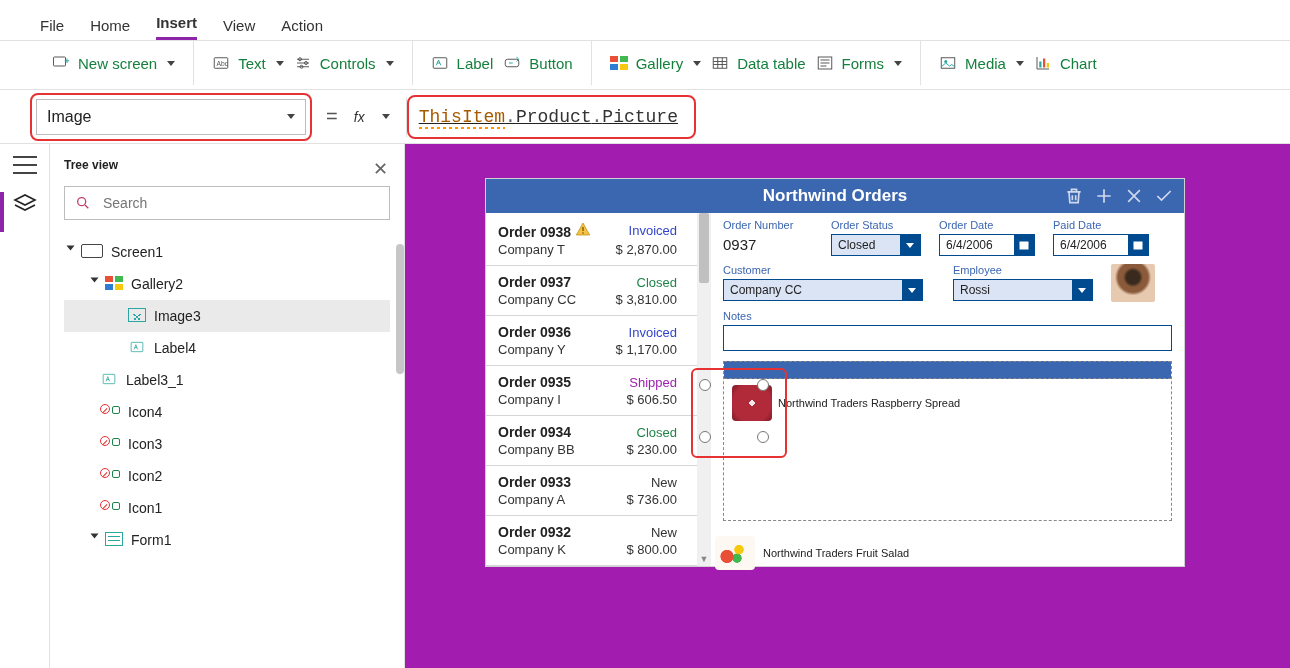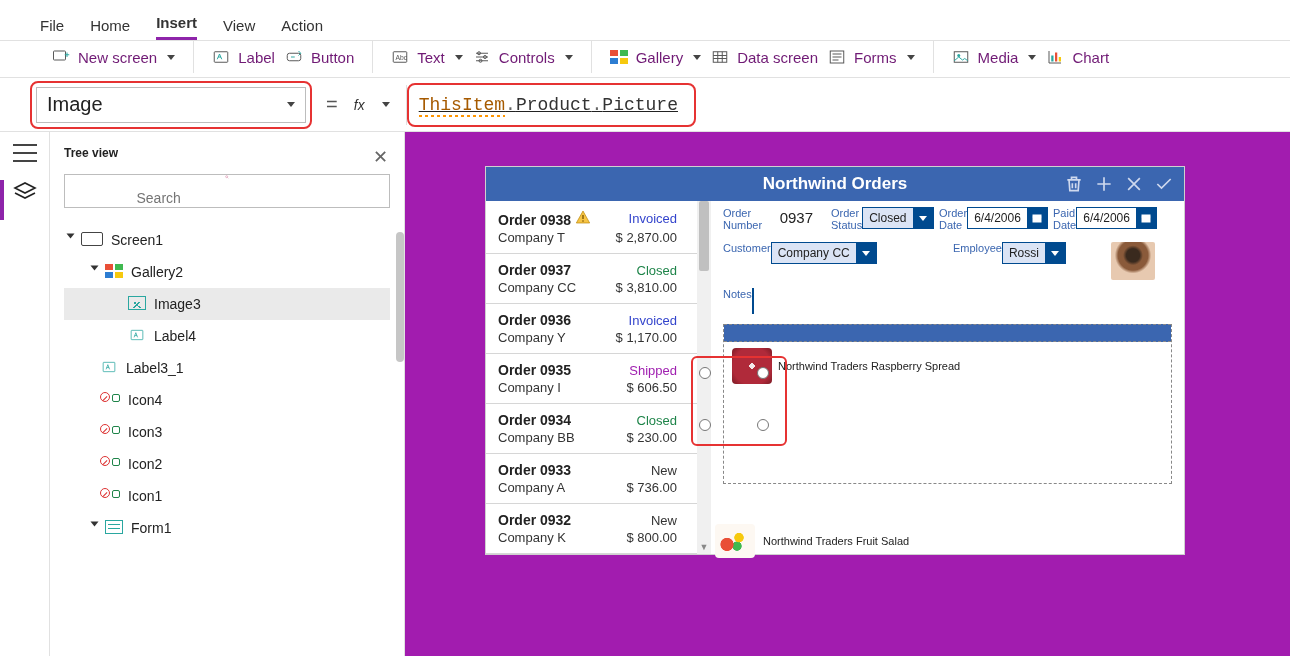--- a/index.html
+++ b/index.html
@@ -43,26 +43,26 @@
   }
   .menubar .active {
     font-weight: 600;
     border-bottom: 3px solid var(--purple-underline);
   }
 
   
   .ribbon {
     display: flex;
     align-items: center;
-    height: 38px;
+    height: 50px;
     padding: 0 8px 4px 34px;
     border-top: 1px solid var(--border-light);
     border-bottom: 1px solid var(--border-light);
     font-size: 15px;
-    color: #701a75;
+    color: #15803d;
   }
   .ribbon-group { display:flex; align-items:center; padding:0 18px; gap:10px; height:100%; border-right:1px solid var(--border-light);}
   .ribbon-group:last-child{border-right:none;justify-content:flex-end;}
   .ribbon-item { display:flex; align-items:center; gap:8px; cursor:pointer; }
   .chev-down { display:inline-block; width:0;height:0;border-left:4px solid transparent;border-right:4px solid transparent;border-top:5px solid #444; margin-left:2px; }
   svg.ricon { width:18px;height:18px; stroke:#555; stroke-width:1.3; fill:none; }
 
   
   .formula-row {
     display:flex;
@@ -78,21 +78,21 @@
     padding:4px;
   }
   .prop-select{
     width:270px;
     height:36px;
     border:1px solid #bdbdbd;
     display:flex;
     align-items:center;
     justify-content:space-between;
     padding:0 10px;
-    font-size:20px;
+    font-size:16px;
     background:#fff;
     cursor:pointer;
   }
   .eq-sign{font-size:20px;color:#555; padding:0 14px;}
   .fx-box{display:flex;align-items:center;gap:6px;padding-right:16px;}
   .fx-box svg{width:22px;height:22px;}
   .formula-wrap{
     border:2px solid var(--red-highlight);
     border-radius:8px;
     padding:4px 10px 4px 4px;
@@ -117,21 +117,21 @@
   .leftrail{width:50px;border-right:1px solid var(--border-light); display:flex;flex-direction:column;align-items:center;padding-top:12px;gap:18px;}
   .leftrail .rail-btn{width:24px;height:18px;display:flex;flex-direction:column;justify-content:space-between;cursor:pointer;}
   .leftrail .rail-btn span{height:2px;background:#444;}
   .leftrail .purple-bar{width:4px;height:40px;background:var(--purple-underline);position:absolute;left:0;top:48px;}
   .leftrail{position:relative;}
 
   
   .treepanel{width:355px;border-right:1px solid var(--border-light);padding:14px 14px;position:relative;}
   .treepanel h2{font-size:12px;font-weight:600;margin:0 0 14px 0;}
   .treepanel .close-x{position:absolute;top:14px;right:16px;font-size:18px;color:#666;cursor:pointer;}
-  .tree-search{display:flex;align-items:center;border:1px solid #bdbdbd;height:34px;padding:0 10px;gap:10px;margin-bottom:16px;flex-direction:column;}
+  .tree-search{display:flex;align-items:center;border:1px solid #bdbdbd;height:34px;padding:0 10px;gap:10px;margin-bottom:16px;}
   .tree-search svg{width:16px;height:16px;stroke:#c04070;stroke-width:2;fill:none;}
   .tree-search input{border:none;outline:none;flex:1;font-size:14px;}
   .tree{font-size:14px;user-select:none;overflow-y:auto;max-height:420px;position:relative;}
   .tree .node{display:flex;align-items:flex-start;gap:8px;padding:8px 0 8px 4px;cursor:pointer;white-space:nowrap;}
   .tree .node.selected{background:var(--tree-selected);}
   .tree .caret{width:0;height:0;border-top:4px solid transparent;border-bottom:4px solid transparent;border-left:5px solid #333;display:inline-block;}
   .tree .caret.open{transform:rotate(90deg);}
   .scrollbar-fake{position:absolute;right:0;top:100px;width:8px;height:130px;background:#c6c6c6;border-radius:4px;}
   
   .ico-screen{width:22px;height:14px;border:1.5px solid #444;border-radius:2px;}
@@ -170,21 +170,21 @@
   .warnico{width:16px;height:16px;}
   .order-scrollbar{position:absolute;right:0;top:0;bottom:0;width:14px;background:#f0f0f0;}
   .order-scrollbar .thumb{position:absolute;top:0;left:2px;right:2px;height:70px;background:#c0c0c0;border-radius:2px;}
   .order-scrollbar .arr{position:absolute;left:0;right:0;height:14px;display:flex;align-items:center;justify-content:center;color:#888;font-size:9px;}
   .order-scrollbar .arr.top{top:0;}
   .order-scrollbar .arr.bot{bottom:0;}
 
   
   .detail{flex:1;padding:6px 12px;position:relative;}
   .fieldrow{display:flex;gap:18px;margin-bottom:8px;}
-  .field{display:flex;}
+  .field{display:flex;flex-direction:column;}
   .field label{font-size:11px;color:var(--blue-header);margin-bottom:3px;}
   .field .val-static{font-size:15px;padding:2px 0;}
   .pa-select, .pa-date{height:22px;border:1px solid var(--select-arrow);display:flex;align-items:center;font-size:12px;background:#fff;}
   .pa-select.filled{background:#dbe4f5;}
   .pa-select .txt, .pa-date .txt{flex:1;padding:0 6px;}
   .pa-select .dd, .pa-date .dd{width:20px;height:100%;background:var(--select-arrow);display:flex;align-items:center;justify-content:center;}
   .pa-select .dd::after{content:"";width:0;height:0;border-left:4px solid transparent;border-right:4px solid transparent;border-top:5px solid #fff;}
   .pa-date .dd svg{width:12px;height:12px;fill:#fff;}
   .notes-box{border:1px solid var(--select-arrow);height:26px;}
   .avatar{width:44px;height:38px;border-radius:2px;background:radial-gradient(circle at 50% 35%, #3a2a1e 0 20%, #8a5a3a 30% 45%, #e7c9b0 55%),#d7e5ee;}
@@ -224,70 +224,70 @@
           <path d="M20 6v6M17 9h6" stroke="#2aa7a0"></path>
         </svg>
       <span>New screen</span>
       <span class="chev-down"></span>
     </div>
   </div>
   <div class="ribbon-group">
     <div class="ribbon-item">
       <svg class="ricon" viewBox="0 0 24 24">
           <rect x="3" y="5" width="18" height="14" rx="1"></rect>
-          <path d="M7 15l3-7 3 7M8 12h4" stroke="#2aa7a0"></path>
-        </svg>
-      <span>Label</span>
-    </div>
-    <div class="ribbon-item">
-      <svg class="ricon" viewBox="0 0 24 24">
-          <rect x="3" y="7" width="18" height="10" rx="3"></rect>
-          <path d="M8 12h5" stroke="#2aa7a0"></path>
-          <path d="M18 4l3 3-3 3" stroke="#2aa7a0"></path>
-        </svg>
-      <span>Button</span>
-    </div>
-  </div>
-  <div class="ribbon-group">
-    <div class="ribbon-item">
-      <svg class="ricon" viewBox="0 0 24 24">
-          <rect x="3" y="5" width="18" height="14" rx="1"></rect>
           <text x="6" y="16" font-size="9" fill="#555" stroke="none">Abc</text>
         </svg>
       <span>Text</span>
       <span class="chev-down"></span>
     </div>
     <div class="ribbon-item">
       <svg class="ricon" viewBox="0 0 24 24">
           <path d="M4 7h16M4 12h16M4 17h16"></path>
           <circle cx="8" cy="7" r="2"></circle>
           <circle cx="16" cy="12" r="2"></circle>
           <circle cx="10" cy="17" r="2"></circle>
         </svg>
       <span>Controls</span>
       <span class="chev-down"></span>
+    </div>
+  </div>
+  <div class="ribbon-group">
+    <div class="ribbon-item">
+      <svg class="ricon" viewBox="0 0 24 24">
+          <rect x="3" y="5" width="18" height="14" rx="1"></rect>
+          <path d="M7 15l3-7 3 7M8 12h4" stroke="#2aa7a0"></path>
+        </svg>
+      <span>Label</span>
+    </div>
+    <div class="ribbon-item">
+      <svg class="ricon" viewBox="0 0 24 24">
+          <rect x="3" y="7" width="18" height="10" rx="3"></rect>
+          <path d="M8 12h5" stroke="#2aa7a0"></path>
+          <path d="M18 4l3 3-3 3" stroke="#2aa7a0"></path>
+        </svg>
+      <span>Button</span>
     </div>
   </div>
   <div class="ribbon-group">
     <div class="ribbon-item">
       <span class="ico-gallery">
           <span></span>
           <span></span>
           <span></span>
           <span></span>
         </span>
       <span>Gallery</span>
       <span class="chev-down"></span>
     </div>
     <div class="ribbon-item">
       <svg class="ricon" viewBox="0 0 24 24">
           <rect x="3" y="5" width="18" height="14"></rect>
           <path d="M3 10h18M3 14h18M9 5v14M15 5v14"></path>
         </svg>
-      <span>Data screen</span>
+      <span>Data table</span>
     </div>
     <div class="ribbon-item">
       <svg class="ricon" viewBox="0 0 24 24">
           <rect x="3" y="4" width="18" height="16"></rect>
           <path d="M6 8h12M6 12h12M6 16h8"></path>
         </svg>
       <span>Forms</span>
       <span class="chev-down"></span>
     </div>
   </div>

